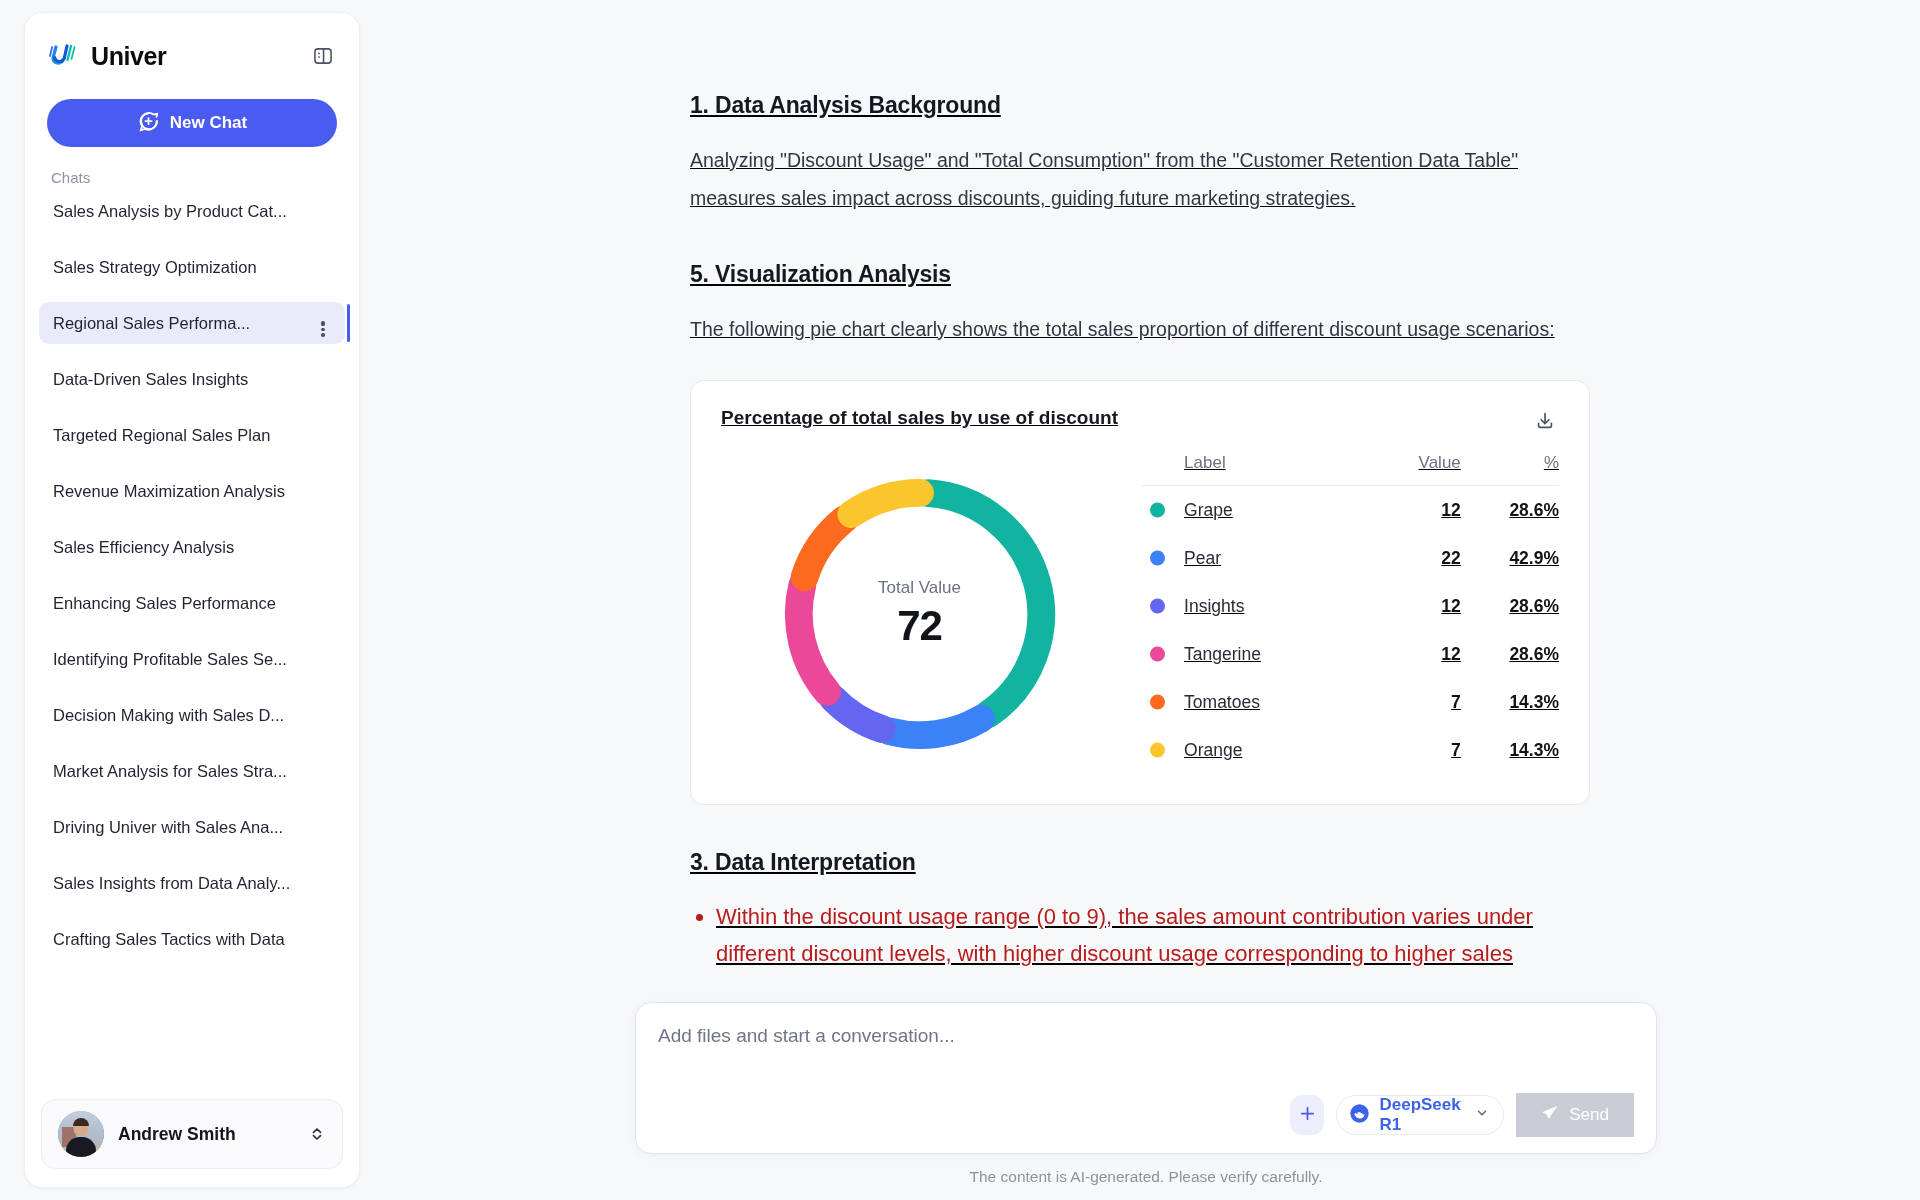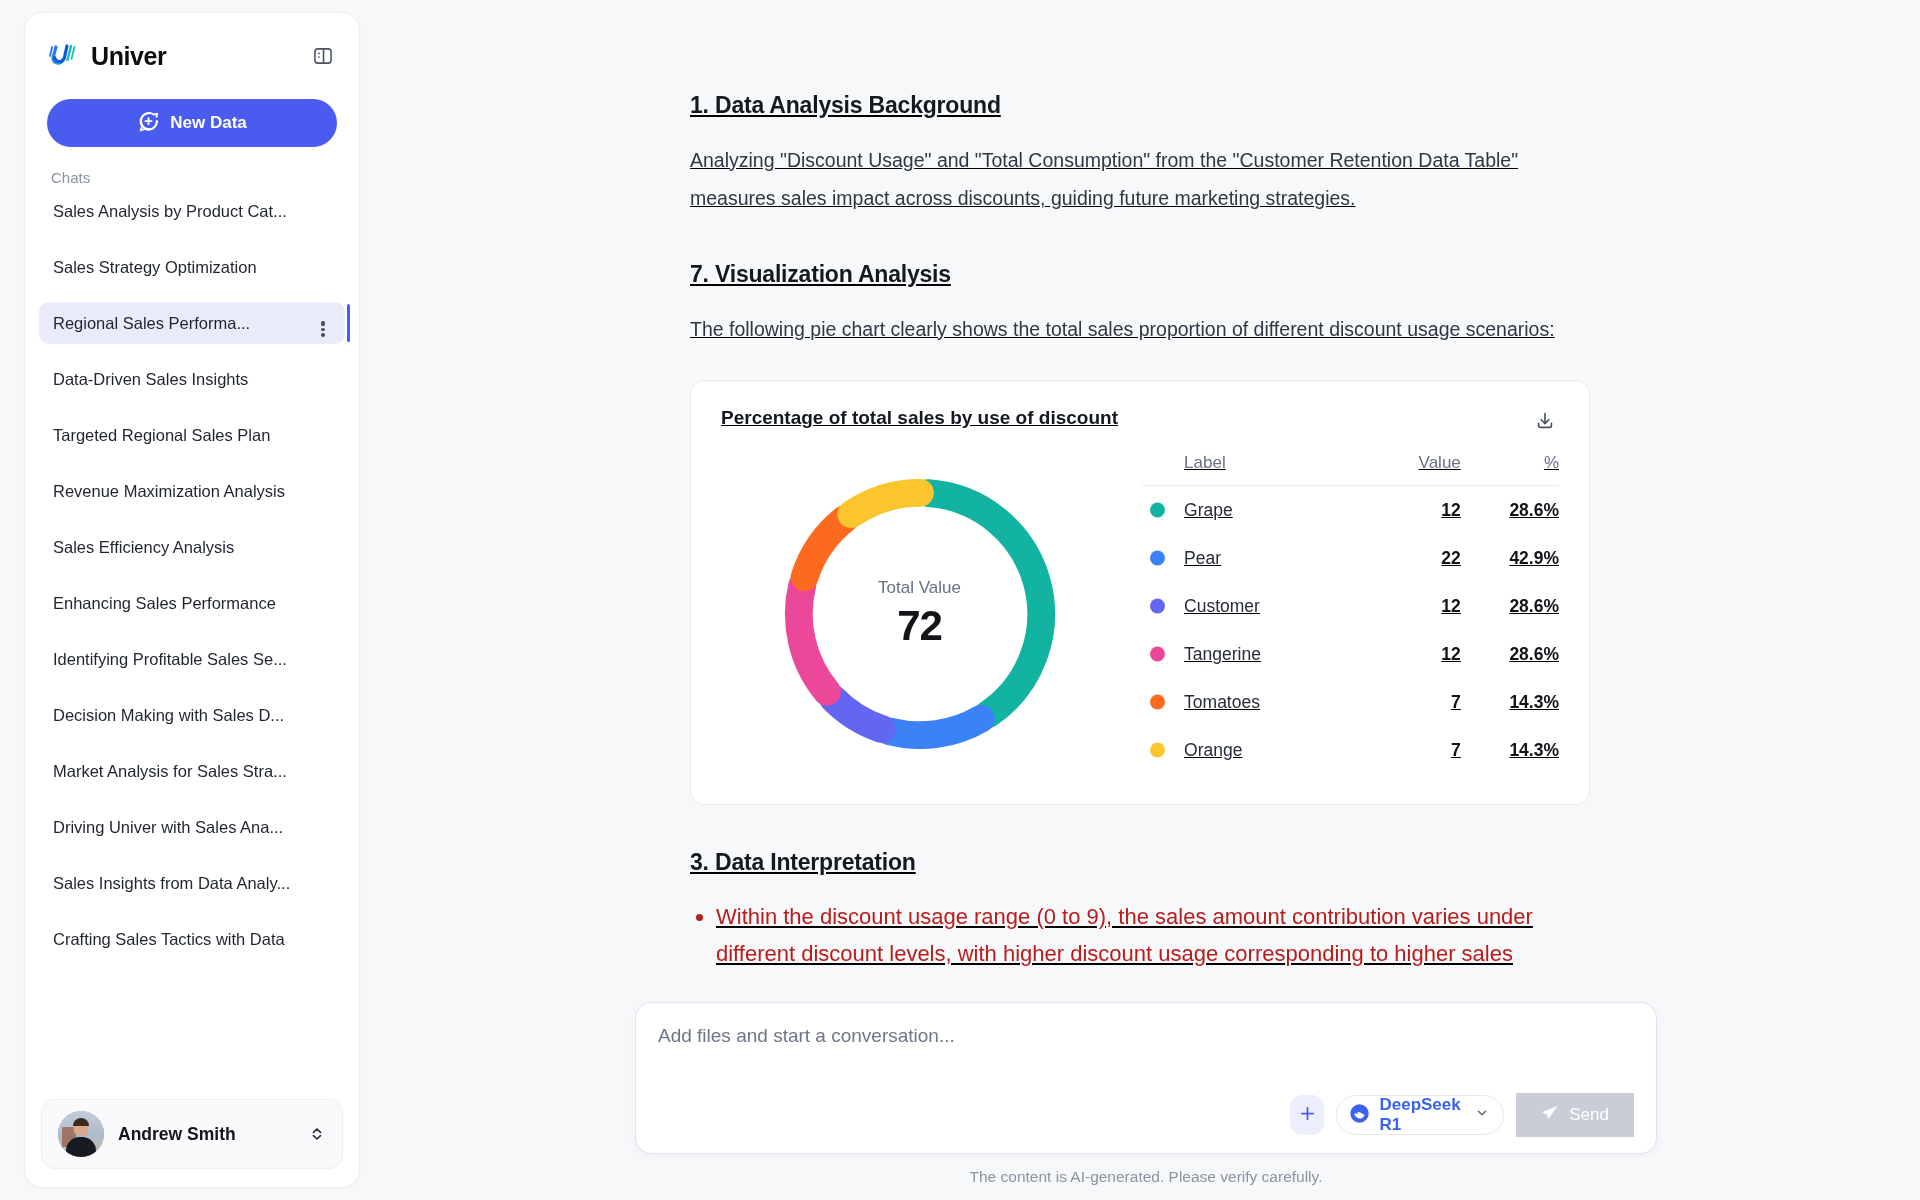--- a/index.html
+++ b/index.html
@@ -257,21 +257,21 @@
 
       <button class="new-chat-btn">
         <span>
           <svg viewBox="0 0 24 24" width="23" height="23" fill="none" stroke="#fff" stroke-width="1.9" stroke-linecap="round">
             <path d="M21 11.6a8.4 8.4 0 1 1-3.6-6.9 L21 4 l-.6 3.1"></path>
             <path d="M12 3.4a8.4 8.4 0 0 0-8.4 8.2c0 1.9.6 3.6 1.7 5L4 21l4.6-1.2a8.4 8.4 0 0 0 11.8-8.2"></path>
             <line x1="12" y1="8.4" x2="12" y2="14.8"></line>
             <line x1="8.8" y1="11.6" x2="15.2" y2="11.6"></line>
           </svg>
         </span>
-        <span class="new-chat-label">New Data</span>
+        <span class="new-chat-label">New Chat</span>
       </button>
 
       <div class="chats-heading">Chats</div>
 
       <div class="chat-list" id="chat-list">
           <div class="chat-item">
             <span class="label">Sales Analysis by Product Cat...</span>
           </div>
           <div class="chat-item">
             <span class="label">Sales Strategy Optimization</span>
@@ -344,21 +344,21 @@
     </div>
   </div>
 
   <div class="main">
 
     <div class="thread">
 
       <h3 class="section-title">1. Data Analysis Background</h3>
       <p class="body-text">Analyzing "Discount Usage" and "Total Consumption" from the "Customer Retention Data Table" measures sales impact across discounts, guiding future marketing strategies.</p>
 
-      <h3 class="section-title gap">7. Visualization Analysis</h3>
+      <h3 class="section-title gap">5. Visualization Analysis</h3>
       <p class="body-text">The following pie chart clearly shows the total sales proportion of different discount usage scenarios:</p>
 
       <div class="chart-card">
         <div class="chart-head">
           <span class="chart-title">Percentage of total sales by use of discount</span>
           <span class="dl-btn">
             <svg viewBox="0 0 24 24" width="22" height="22" fill="none" stroke="#4b5262" stroke-width="1.8" stroke-linecap="round" stroke-linejoin="round">
               <line x1="12" y1="4" x2="12" y2="14.6"></line>
               <polyline points="7.8,10.6 12,14.8 16.2,10.6"></polyline>
               <path d="M5 14.4v2.6a2 2 0 0 0 2 2h10a2 2 0 0 0 2-2v-2.6"></path>
@@ -395,21 +395,21 @@
                   <td class="lbl"><span class="dot" style="background:#12b3a0"></span><span>Grape</span></td>
                   <td class="num">12</td>
                   <td class="pct">28.6%</td>
                 </tr>
                 <tr>
                   <td class="lbl"><span class="dot" style="background:#3b82f6"></span><span>Pear</span></td>
                   <td class="num">22</td>
                   <td class="pct">42.9%</td>
                 </tr>
                 <tr>
-                  <td class="lbl"><span class="dot" style="background:#6366f1"></span><span>Customer</span></td>
+                  <td class="lbl"><span class="dot" style="background:#6366f1"></span><span>Insights</span></td>
                   <td class="num">12</td>
                   <td class="pct">28.6%</td>
                 </tr>
                 <tr>
                   <td class="lbl"><span class="dot" style="background:#ec4899"></span><span>Tangerine</span></td>
                   <td class="num">12</td>
                   <td class="pct">28.6%</td>
                 </tr>
                 <tr>
                   <td class="lbl"><span class="dot" style="background:#fb6a1e"></span><span>Tomatoes</span></td>

